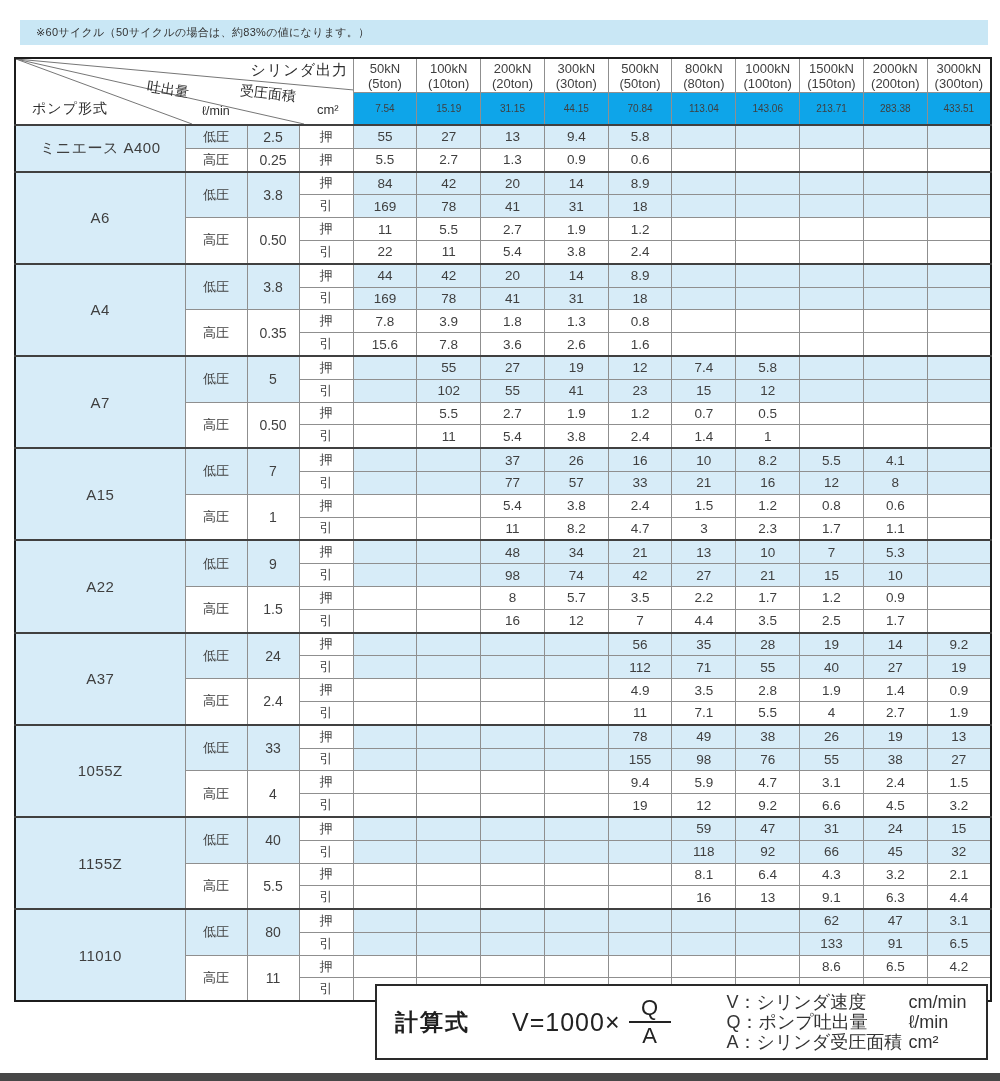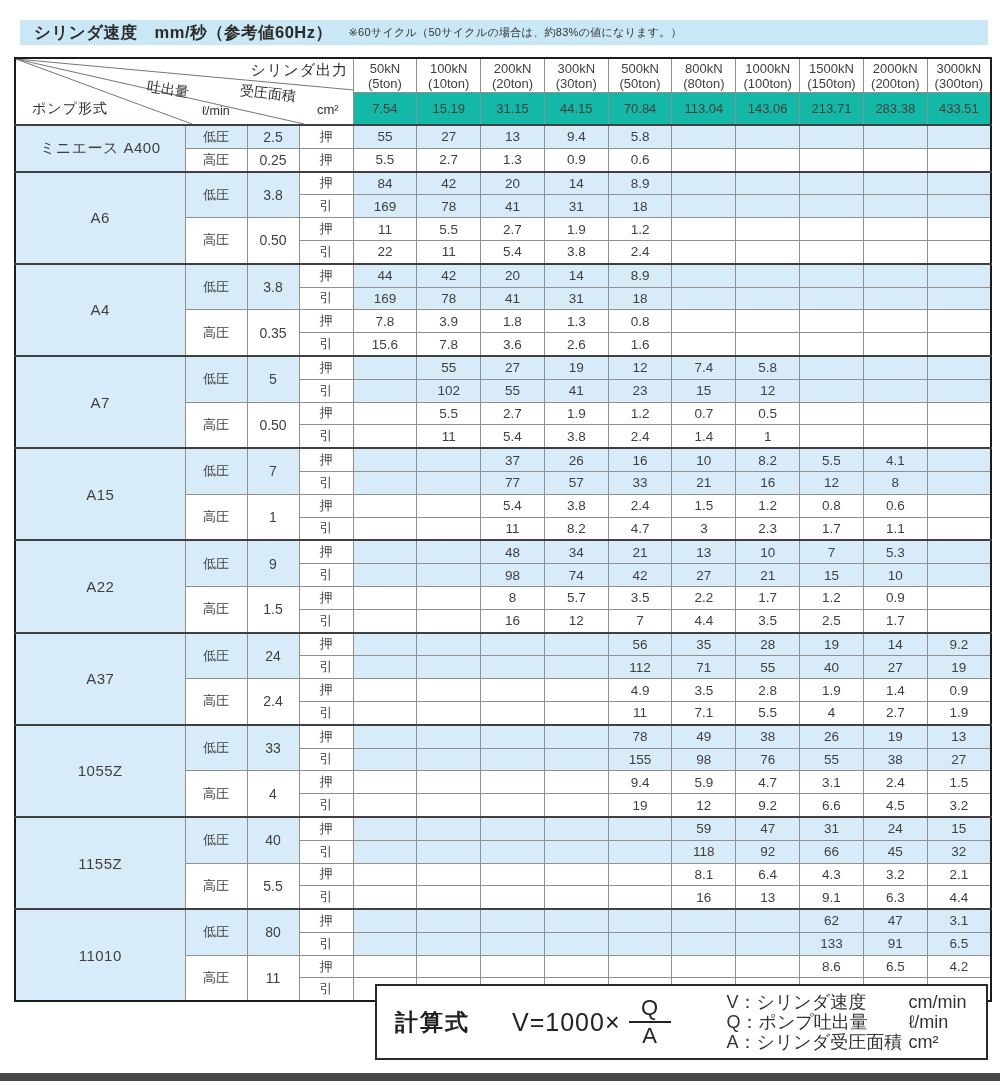--- a/index.html
+++ b/index.html
@@ -20,21 +20,21 @@
   table.speed {
     position:absolute; left:14px; top:57px; width:976px;
     border-collapse:collapse; table-layout:fixed;
     border:2px solid #1c1c1c;
   }
   table.speed th, table.speed td {
     border:1px solid #8f8f8f; padding:0; text-align:center; vertical-align:middle;
     font-weight:normal; color:#3f3f3f; overflow:hidden;
   }
   thead tr.kn-row th { height:33px; font-size:13px; line-height:15px; background:#fff;text-align:center; }
-  thead tr.area-row td { height:31px; font-size:13px; background:#14b8a6; }
+  thead tr.area-row td { height:31px; font-size:10px; background:#0ea5e9; }
   thead tr.area-row td, th.corner { border-bottom:2px solid #404040; }
   tbody td { height:21.8px; font-size:13.5px; }
   tbody td.model { font-size:15px; background:#fff; letter-spacing:.5px; }
   tbody td.pressure, tbody td.dir { font-size:13px; }
   tbody td.discharge { font-size:14px; }
   tr.low td { background:#d7ecf8; }
   tr.low td.dir { background:#ffffff; }
   tr.pump-first td { border-top:2px solid #404040; }
 
   
@@ -65,21 +65,20 @@
   .legend-label { width:182px; text-align:left; }
   .legend-unit  { text-align:left; }
 
   
   .bottom-bar { position:absolute; left:0; top:1073px; width:1000px; height:8px; background:#474747; }
 </style>
 </head>
 <body>
 
 <div class="title-bar">
-  <span class="title-main">シリンダ速度　mm/秒（参考値60Hz）</span>
   <span class="title-note">※60サイクル（50サイクルの場合は、約83%の値になります。）</span>
 </div>
 
 <table class="speed">
   <colgroup>
       <col style="width: 170px;">
       <col style="width: 62px;">
       <col style="width: 52px;">
       <col style="width: 54px;">
       <col style="width: 63.8px;">

